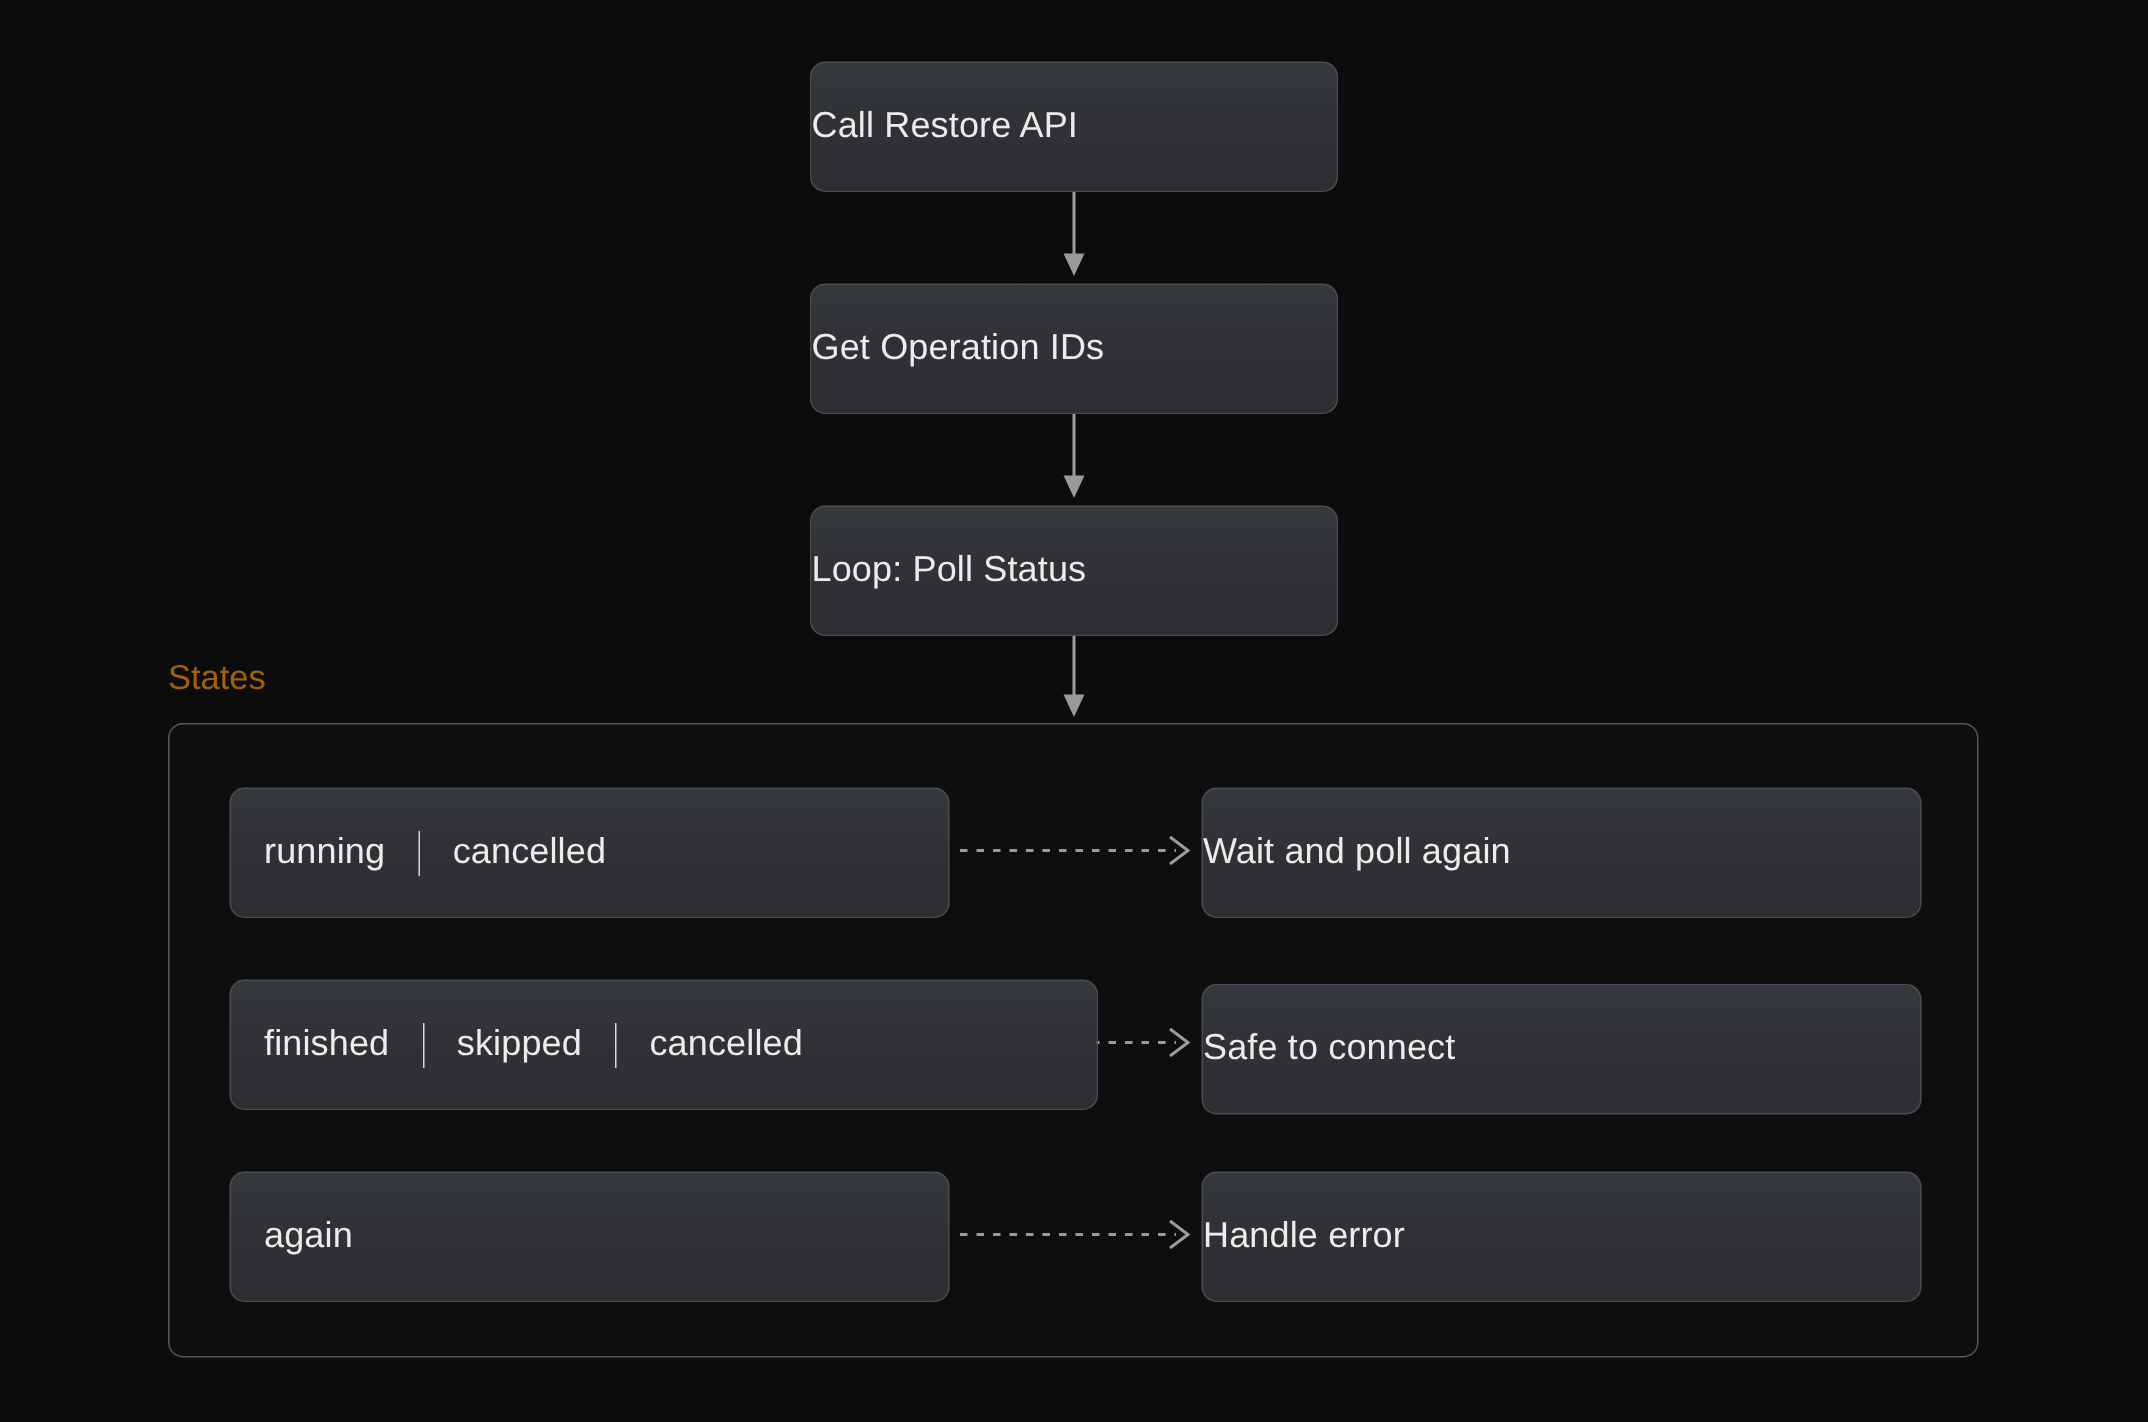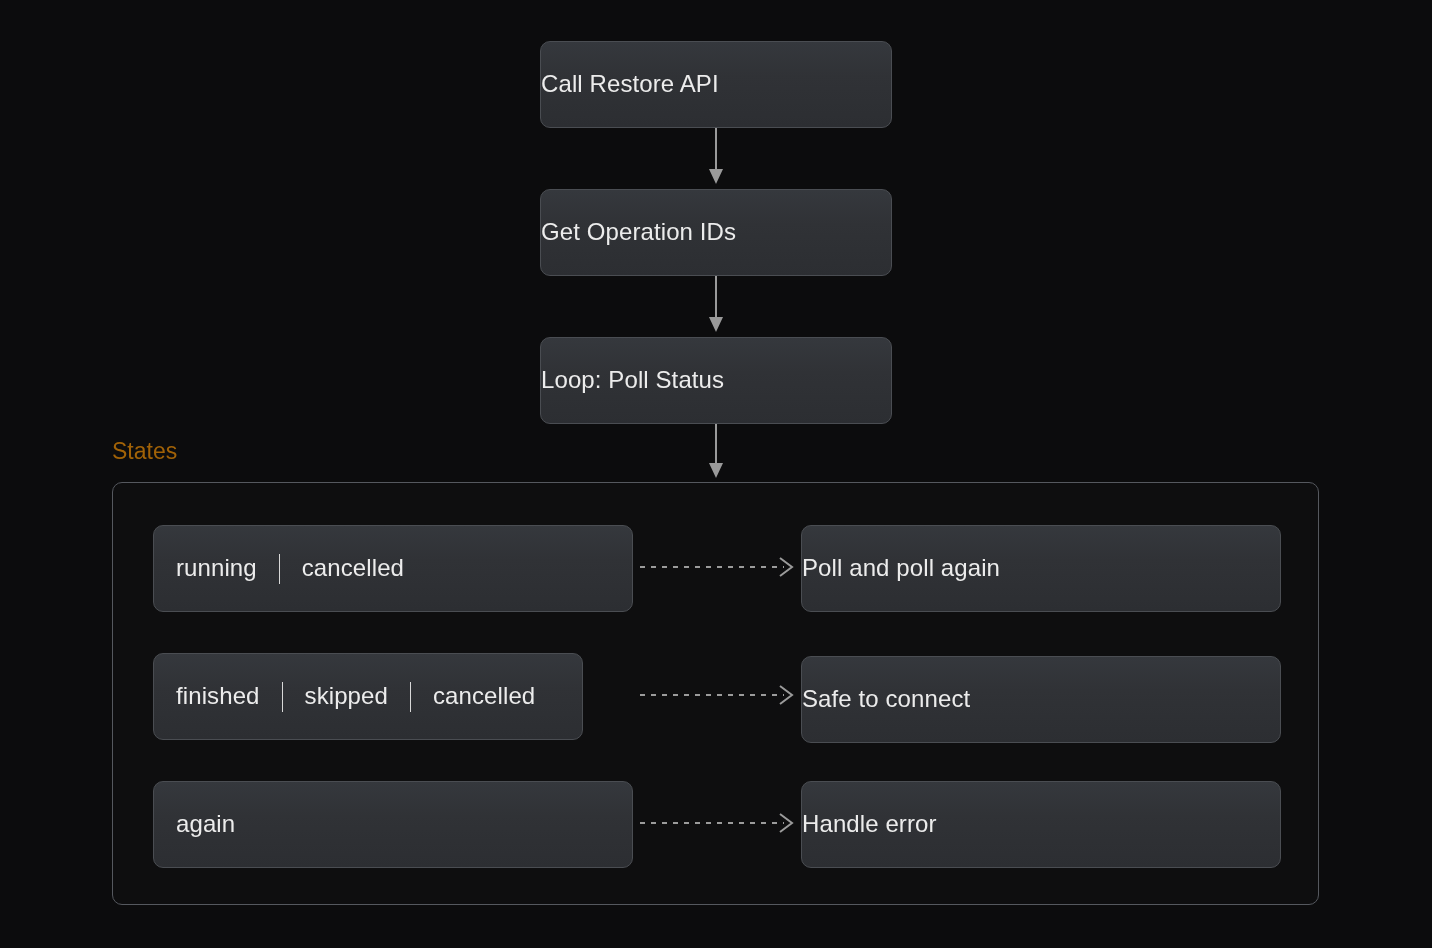--- a/index.html
+++ b/index.html
@@ -154,24 +154,24 @@
   <div class="group" style="left:112px; top:482px; width:1207px; height:423px;">
 
     <div class="node" style="left:40px; top:42px; width:480px; height:87px;">
       <div class="state-row">
         <span class="state-token">running</span>
         <span class="state-sep"></span>
         <span class="state-token">cancelled</span>
       </div>
     </div>
     <div class="node" style="left:688px; top:42px; width:480px; height:87px;">
-      <span class="node-label">Poll and poll again</span>
+      <span class="node-label">Wait and poll again</span>
     </div>
 
-    <div class="node" style="left:40px; top:170px; width:430px; height:87px;">
+    <div class="node" style="left:40px; top:170px; width:579px; height:87px;">
       <div class="state-row">
         <span class="state-token">finished</span>
         <span class="state-sep"></span>
         <span class="state-token">skipped</span>
         <span class="state-sep"></span>
         <span class="state-token">cancelled</span>
       </div>
     </div>
     <div class="node" style="left:688px; top:173px; width:480px; height:87px;">
       <span class="node-label">Safe to connect</span>

